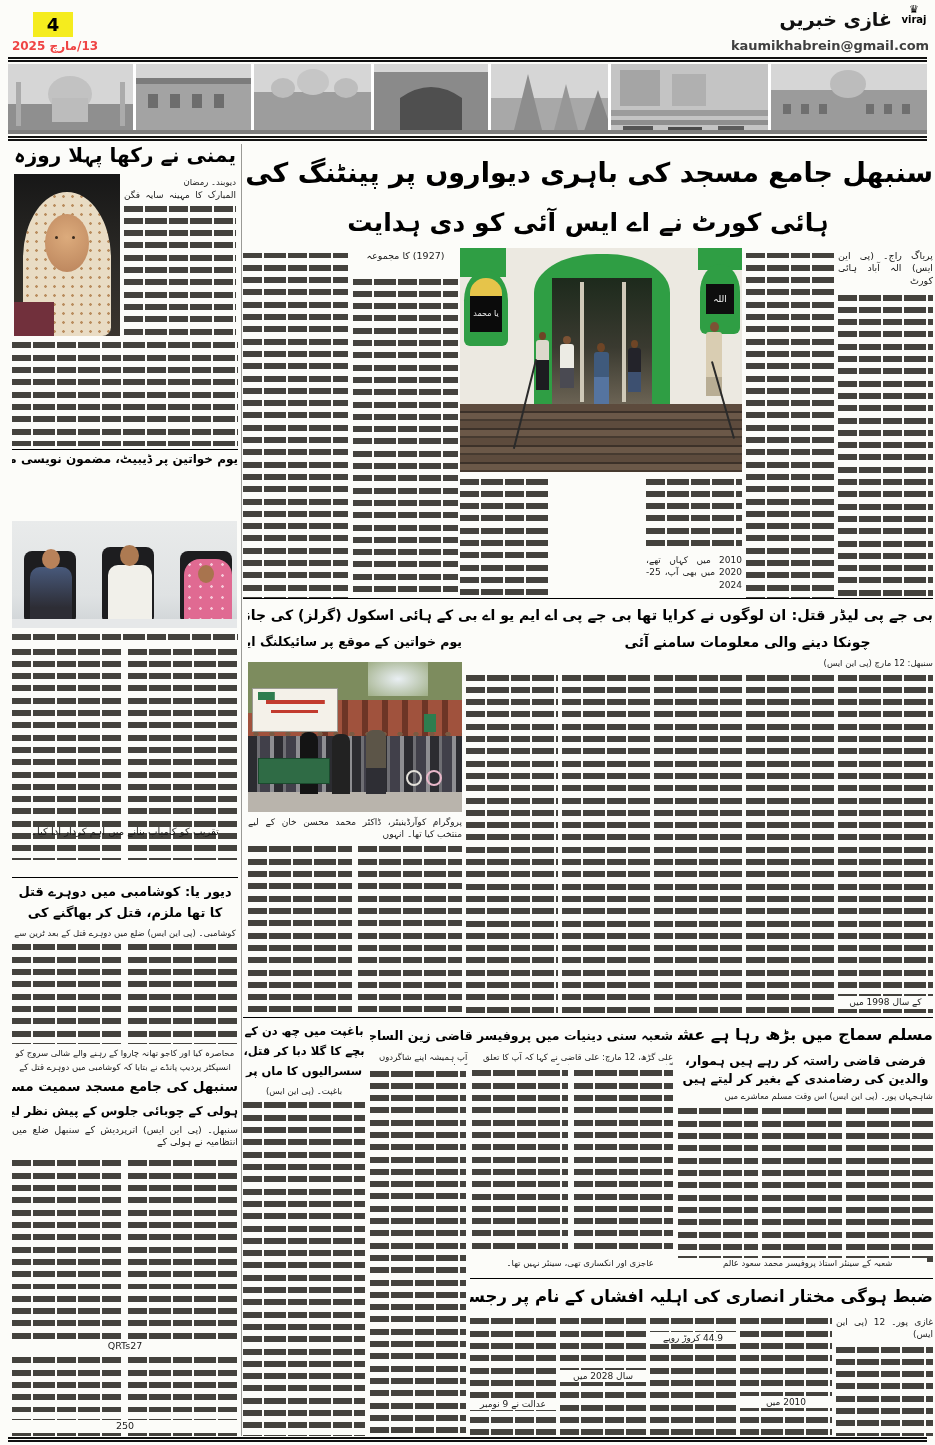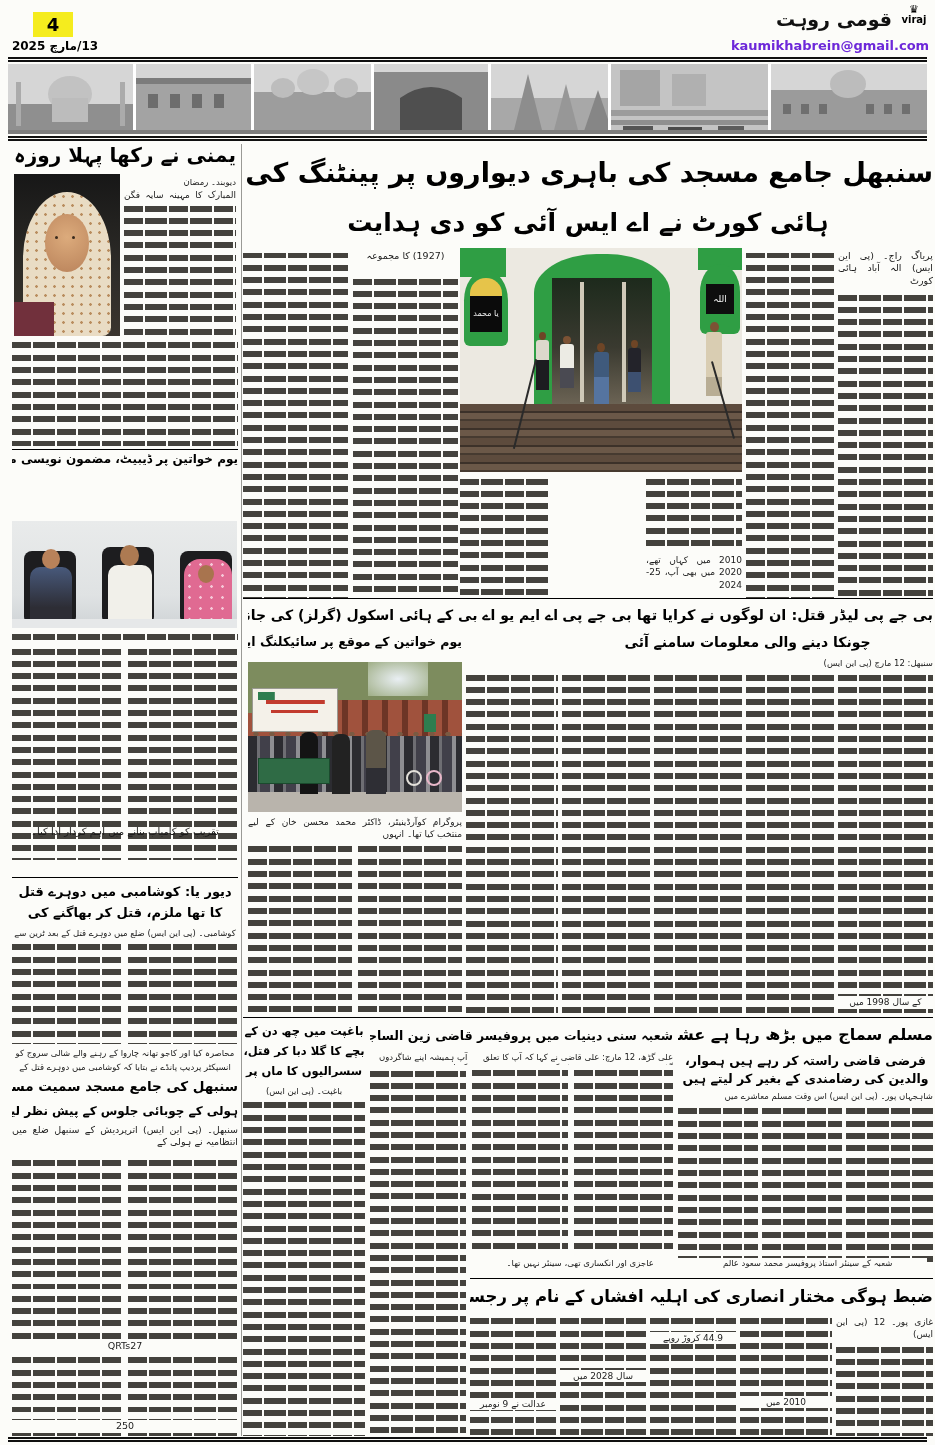--- a/index.html
+++ b/index.html
@@ -21,27 +21,27 @@
   .photo{overflow:hidden;position:absolute;}
   .fig{position:absolute;border-radius:3px 3px 0 0;}
   .head-dot{position:absolute;border-radius:50%;}
 </style>
 </head>
 <body>
 
 <div class="page">
 
   <div class="abs" style="left:33px;top:12px;width:40px;height:25px;background:#f5ec1e;text-align:center;font-weight:bold;font-size:18px;line-height:25px;color:#000;">4</div>
-  <div class="abs" style="left:6px;top:39px;width:98px;font-size:12px;font-weight:bold;text-align:center;direction:rtl;color:#000000;">13/مارچ 2025</div>
-  <div class="abs" style="left:742px;top:8px;width:150px;height:26px;font-size:19px;font-weight:bold;text-align:right;direction:rtl;color:#111;">قومی روہت</div>
+  <div class="abs" style="left:6px;top:39px;width:98px;font-size:12px;font-weight:bold;text-align:center;direction:rtl;color:#ef4444;">13/مارچ 2025</div>
+  <div class="abs" style="left:742px;top:8px;width:150px;height:26px;font-size:19px;font-weight:bold;text-align:right;direction:rtl;color:#111;">غازی خبریں</div>
   <div class="abs" style="left:896px;top:4px;width:36px;height:32px;text-align:center;line-height:1;">
     <span style="display:block;font-size:11px;">♛</span>
     <span style="display:block;font-size:10px;font-weight:bold;">viraj</span>
   </div>
-  <div class="abs" style="left:730px;top:38px;width:200px;font-size:13px;font-weight:bold;text-align:center;color:#6d28d9;">kaumikhabrein@gmail.com</div>
+  <div class="abs" style="left:730px;top:38px;width:200px;font-size:13px;font-weight:bold;text-align:center;color:#404040;">kaumikhabrein@gmail.com</div>
   <div class="abs rule2" style="left:8px;top:57px;width:919px;"></div>
 
   <div class="abs photo" style="left:8px;top:64px;width:919px;height:70px;background:#d8d8d8;">
     <svg width="919" height="70" viewBox="0 0 919 70" preserveAspectRatio="none">
       <rect x="0" y="0" width="919" height="70" fill="#d6d6d6"></rect>
 
       <rect x="0" y="40" width="125" height="30" fill="#8f8f8f"></rect>
       <ellipse cx="62" cy="30" rx="22" ry="18" fill="#c2c2c2"></ellipse>
       <rect x="44" y="34" width="36" height="24" fill="#bcbcbc"></rect>
       <rect x="8" y="18" width="5" height="44" fill="#ababab"></rect>

